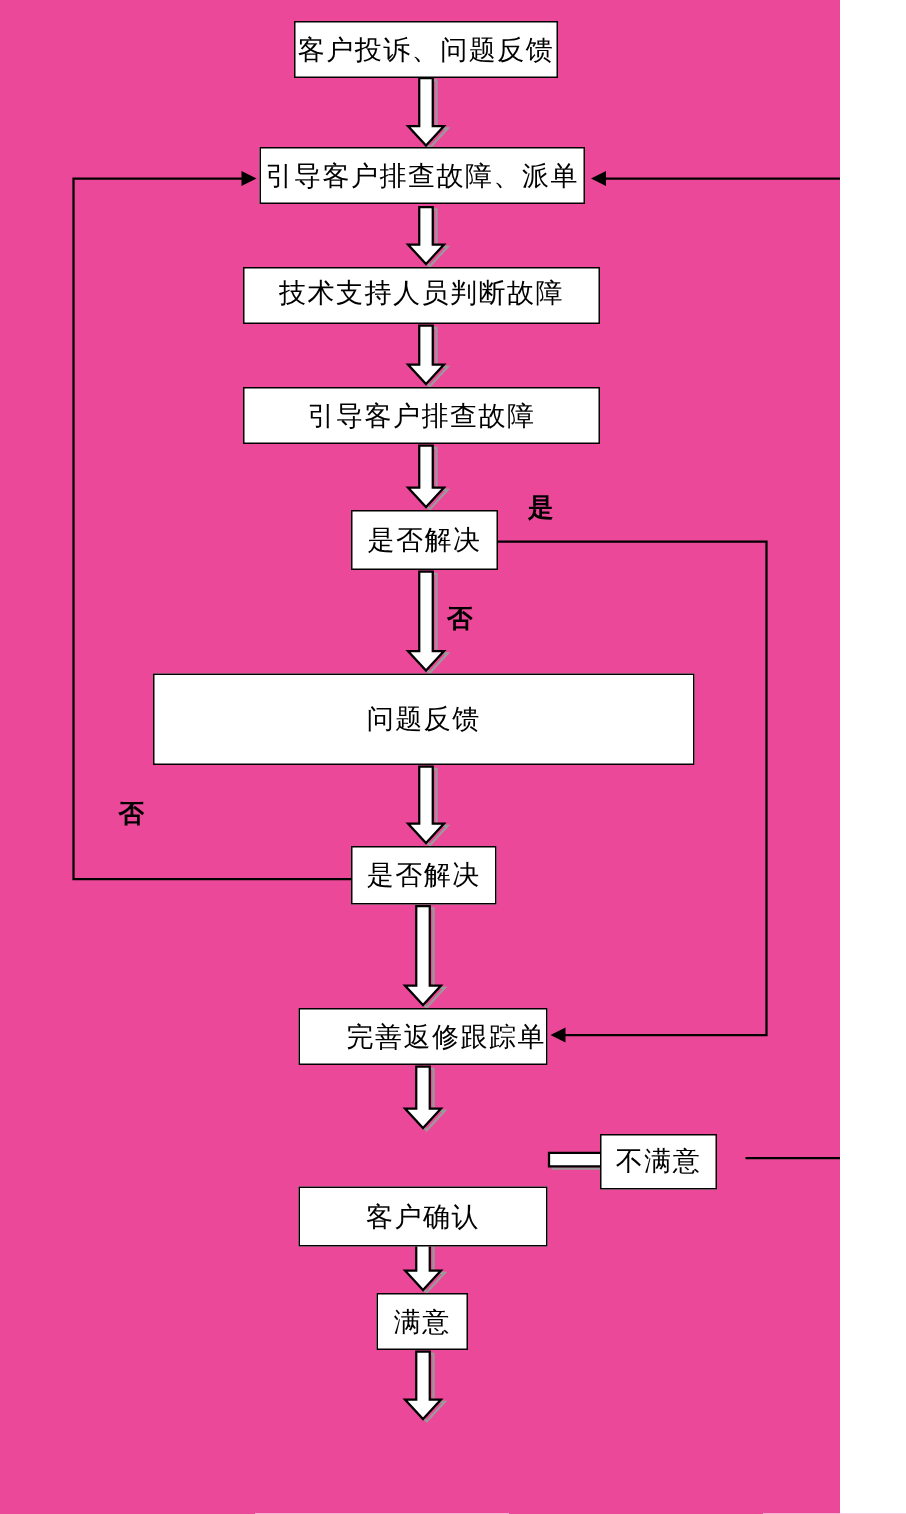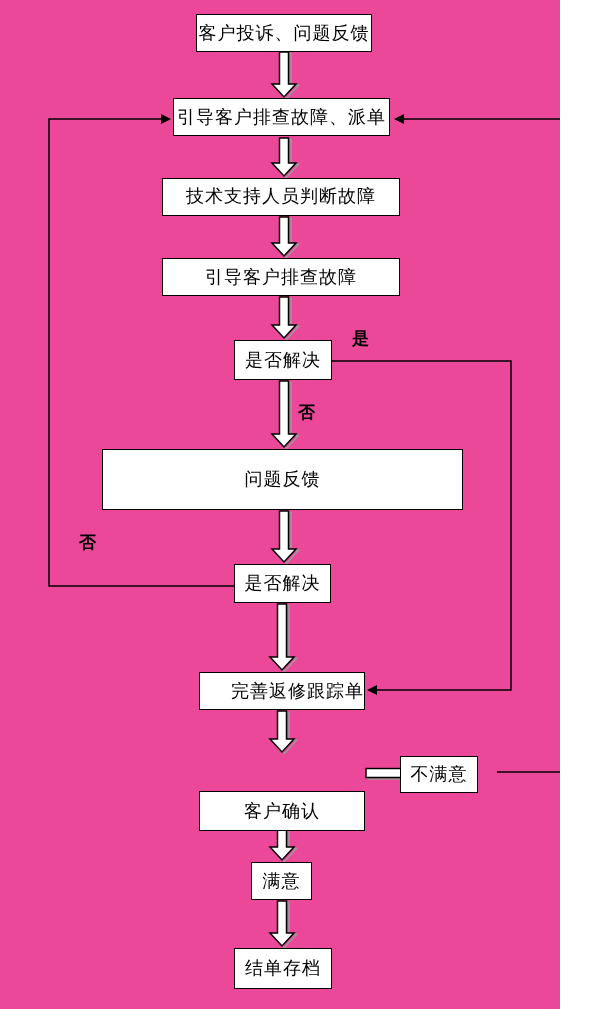--- a/index.html
+++ b/index.html
@@ -139,21 +139,18 @@
   </div>
 
   <div class="node n-unsatisfied">
     <span>不满意</span>
   </div>
 
   <div class="node n-satisfied">
     <span>满意</span>
   </div>
 
-  <div class="node n-archive">
-    <span>结单存档</span>
-  </div>
 
   <div class="edge-label l-yes">是</div>
   <div class="edge-label l-no-down">否</div>
   <div class="edge-label l-no-left">否</div>
 
 </div>
 
 </body></html>

